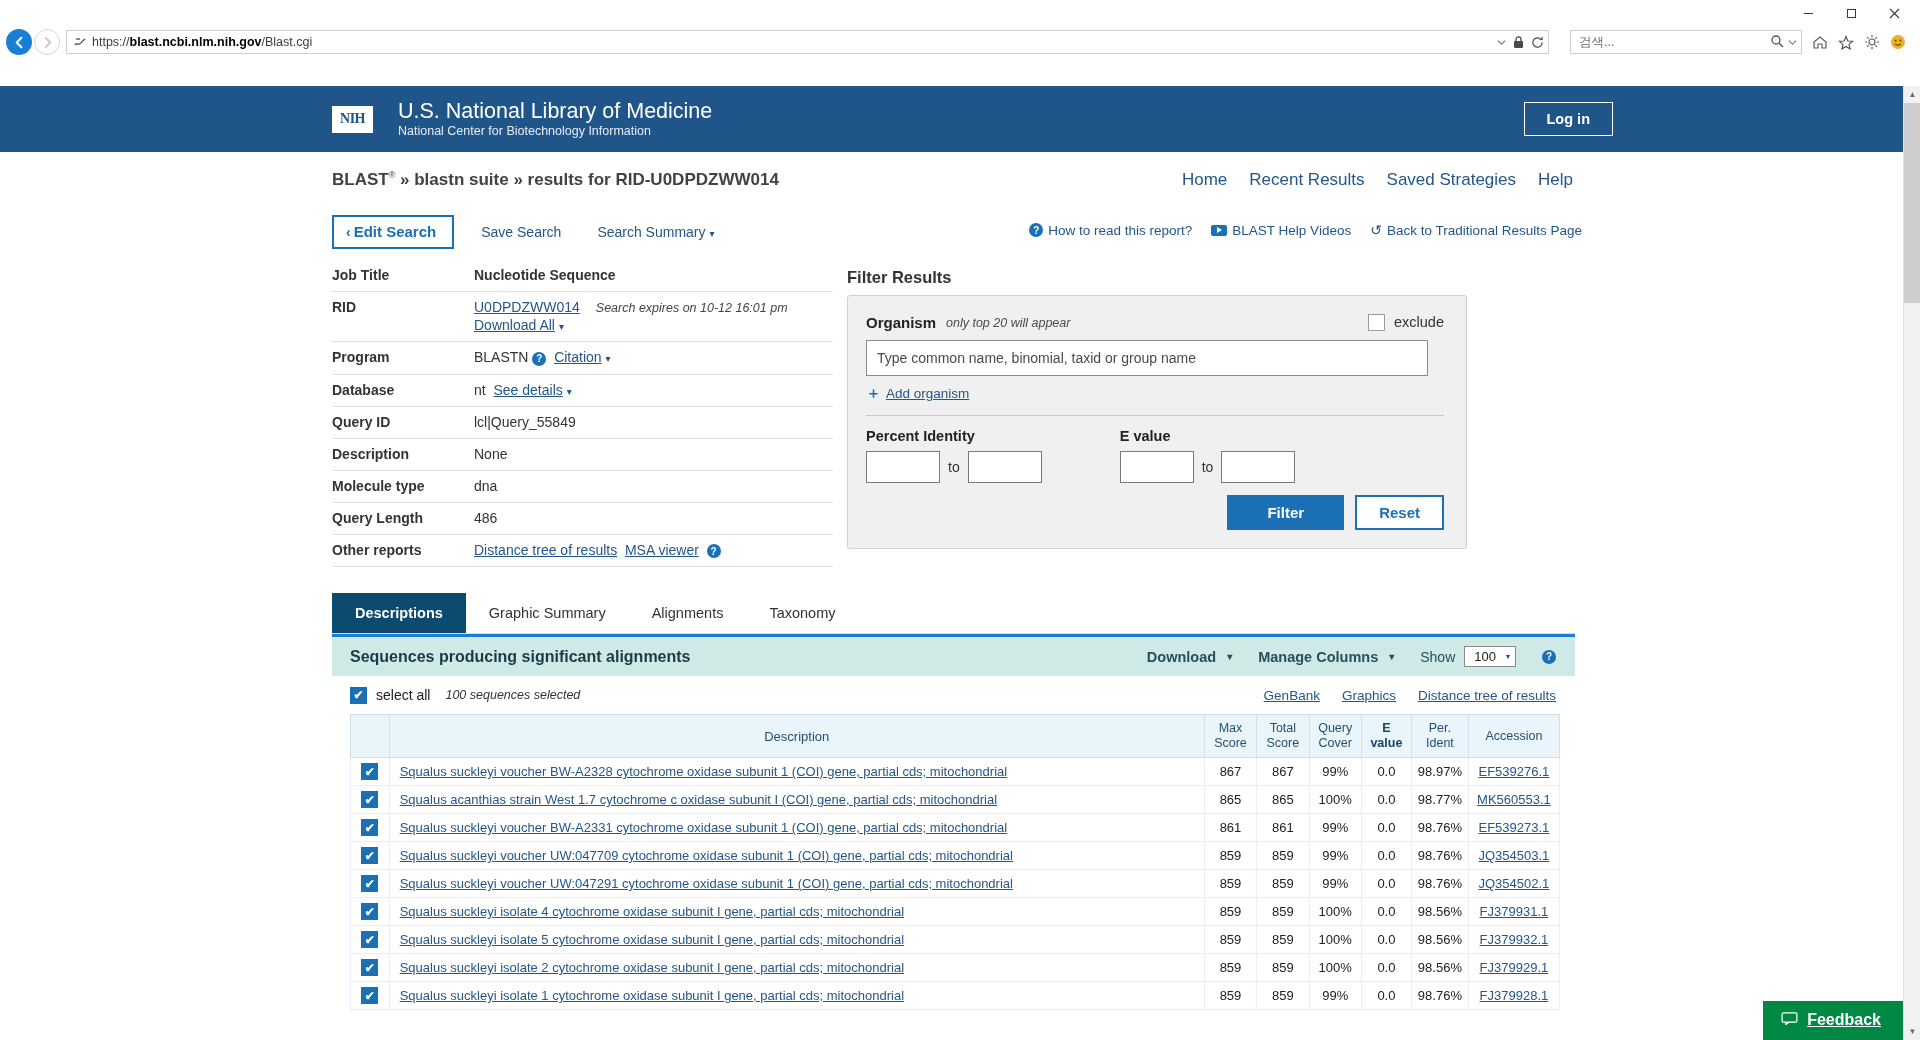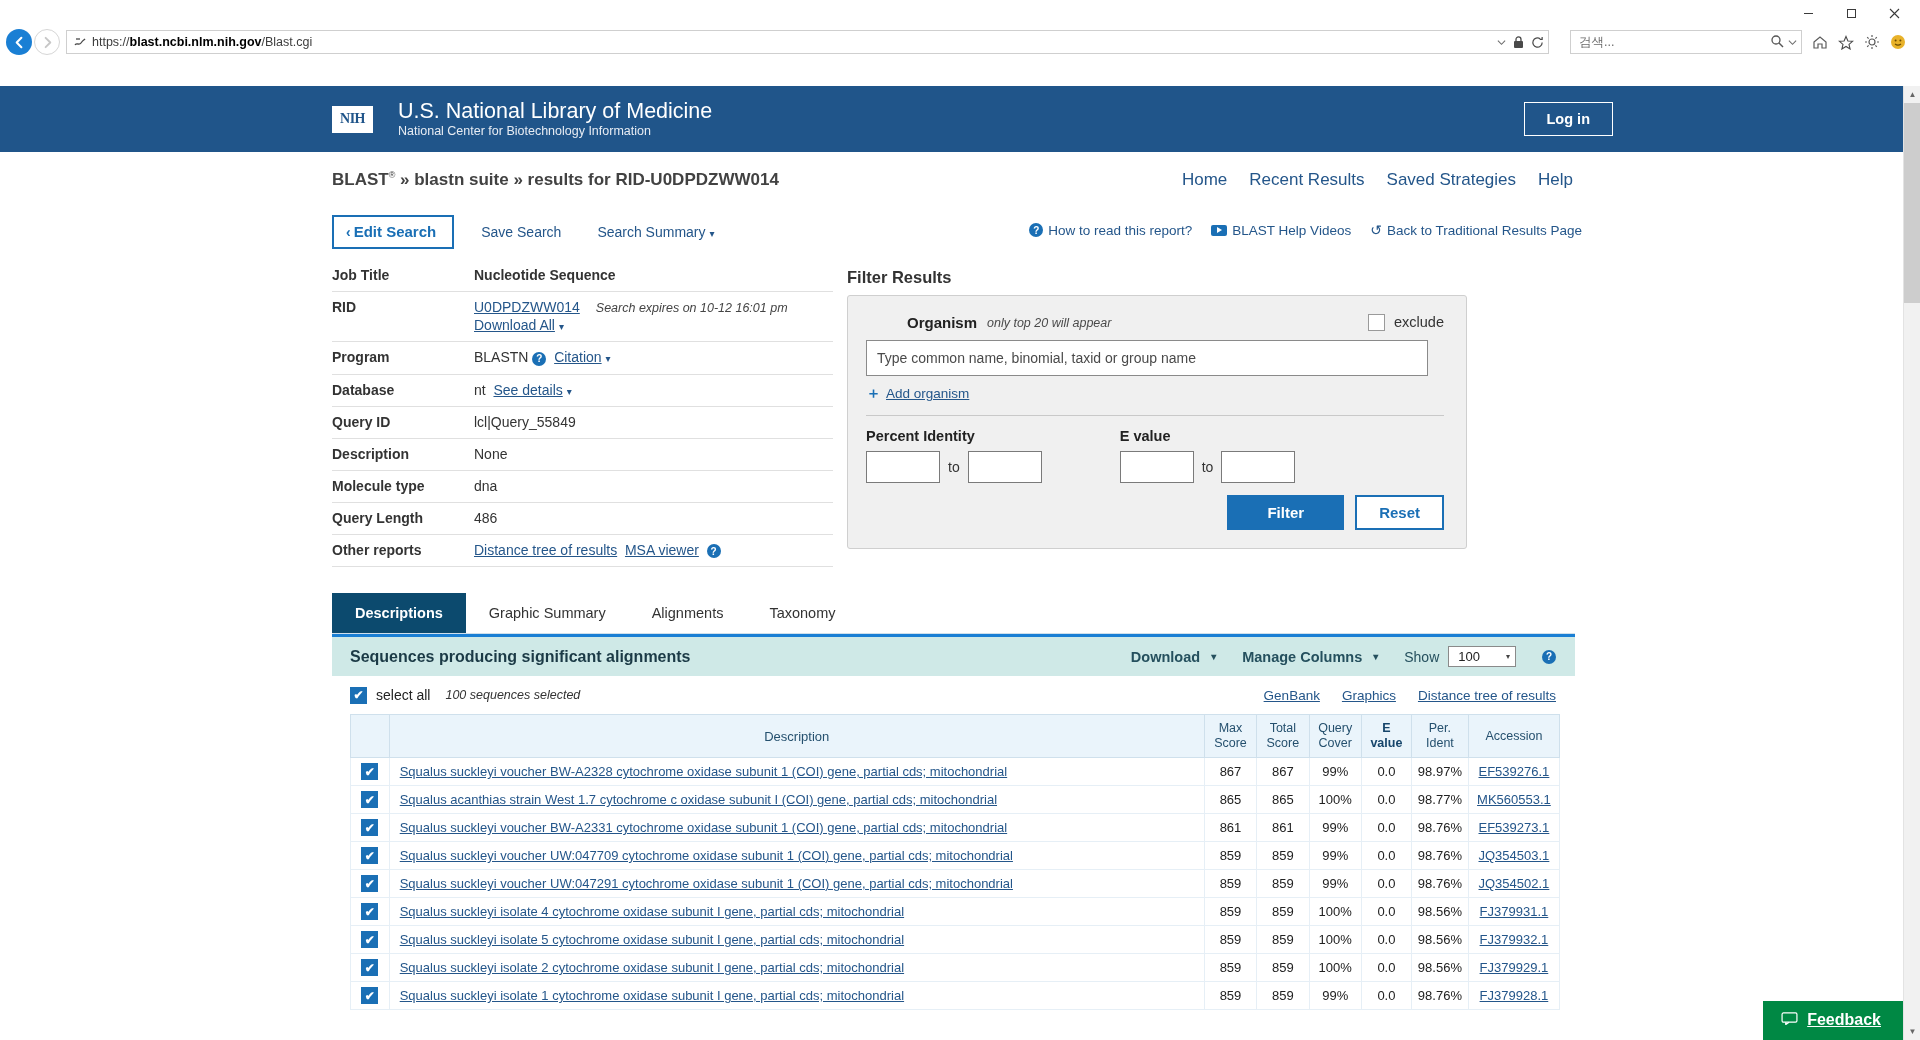--- a/index.html
+++ b/index.html
@@ -146,21 +146,21 @@
   table.jobinfo td.k { width:142px; font-weight:700; color:#333; }
   table.jobinfo td.v { color:#333; }
   table.jobinfo a { color:#24568a; }
   .exp { font-style:italic; font-size:12.5px; color:#444; margin-left:16px; }
   .row-tight td { padding-bottom:2px !important; border-bottom:none !important; }
   .row-dlall td { padding-top:0 !important; }
 
   
   .fr-title { font-size:16.5px; font-weight:700; color:#333; margin:12px 0 8px 14px; }
   .fr-box { border:1px solid #cfcfcf; background:#f0f0f0; border-radius:3px; margin-left:14px; width:620px; padding:18px 22px 18px 18px; }
-  .fr-orgrow { display:flex; align-items:center;margin-left:41px; }
+  .fr-orgrow { display:flex; align-items:center; }
   .fr-orgrow .lab { font-weight:700; font-size:15px; color:#222; }
   .fr-orgrow .hint { font-style:italic; font-size:12.5px; color:#4a4a4a; margin-left:10px; }
   .fr-orgrow .excl { margin-left:auto; display:flex; align-items:flex-start; gap:9px; }
   .cbox { width:17px; height:17px; border:1px solid #9a9a9a; background:#fff; }
   .fr-orgrow .excl span { font-size:14.5px; color:#333; }
   .org-input {
     margin-top:9px; width:562px; height:36px; border:1px solid #8a8a8a; background:#fff;
     display:flex; align-items:center; padding:0 10px; font-size:14px; color:#4a4a4a;
   }
   .addorg { margin-top:8px; display:flex; align-items:center; gap:5px; }
@@ -187,21 +187,21 @@
   
   .res-head {
     background:#cfe9e7; height:42px; display:flex; align-items:center; padding:0 19px 0 18px;
     border-top:3px solid #1a7fd4;
   }
   .res-head .ttl { font-size:16px; font-weight:700; color:#1b3a46; }
   .res-head .tools { margin-left:auto; display:flex; align-items:center; gap:26px; }
   .res-head .tools .it { font-size:14.5px; color:#25505e; font-weight:700; display:flex; align-items:center; gap:7px; }
   .res-head .tools .show { font-weight:400; color:#25505e; display:flex; align-items:center; gap:9px; }
   .selbox { border:1px solid #8a8a8a; background:#fff; padding:2px 5px 2px 9px; font-size:13px; color:#222;
-            display:flex; align-items:center; gap:26px; min-width:44px; }
+            display:flex; align-items:center; gap:10px; min-width:44px; }
   .selbox .ca { font-size:8px; color:#444; }
 
   .selall-row { height:38px; display:flex; align-items:center; padding:0 19px 0 18px; background:#fff; }
   .cbox-on { width:17px; height:17px; background:#1a6fb5; color:#fff; display:flex; align-items:center;
              justify-content:center; font-size:12px; font-weight:700; flex:0 0 auto; }
   .selall-row .sa { font-size:14px; color:#222; margin-left:9px; }
   .selall-row .cnt { font-size:12.5px; font-style:italic; color:#333; margin-left:15px; }
   .selall-row .rlinks { margin-left:auto; display:flex; gap:22px; }
   .selall-row .rlinks a { color:#24568a; font-size:13.5px; }
 

